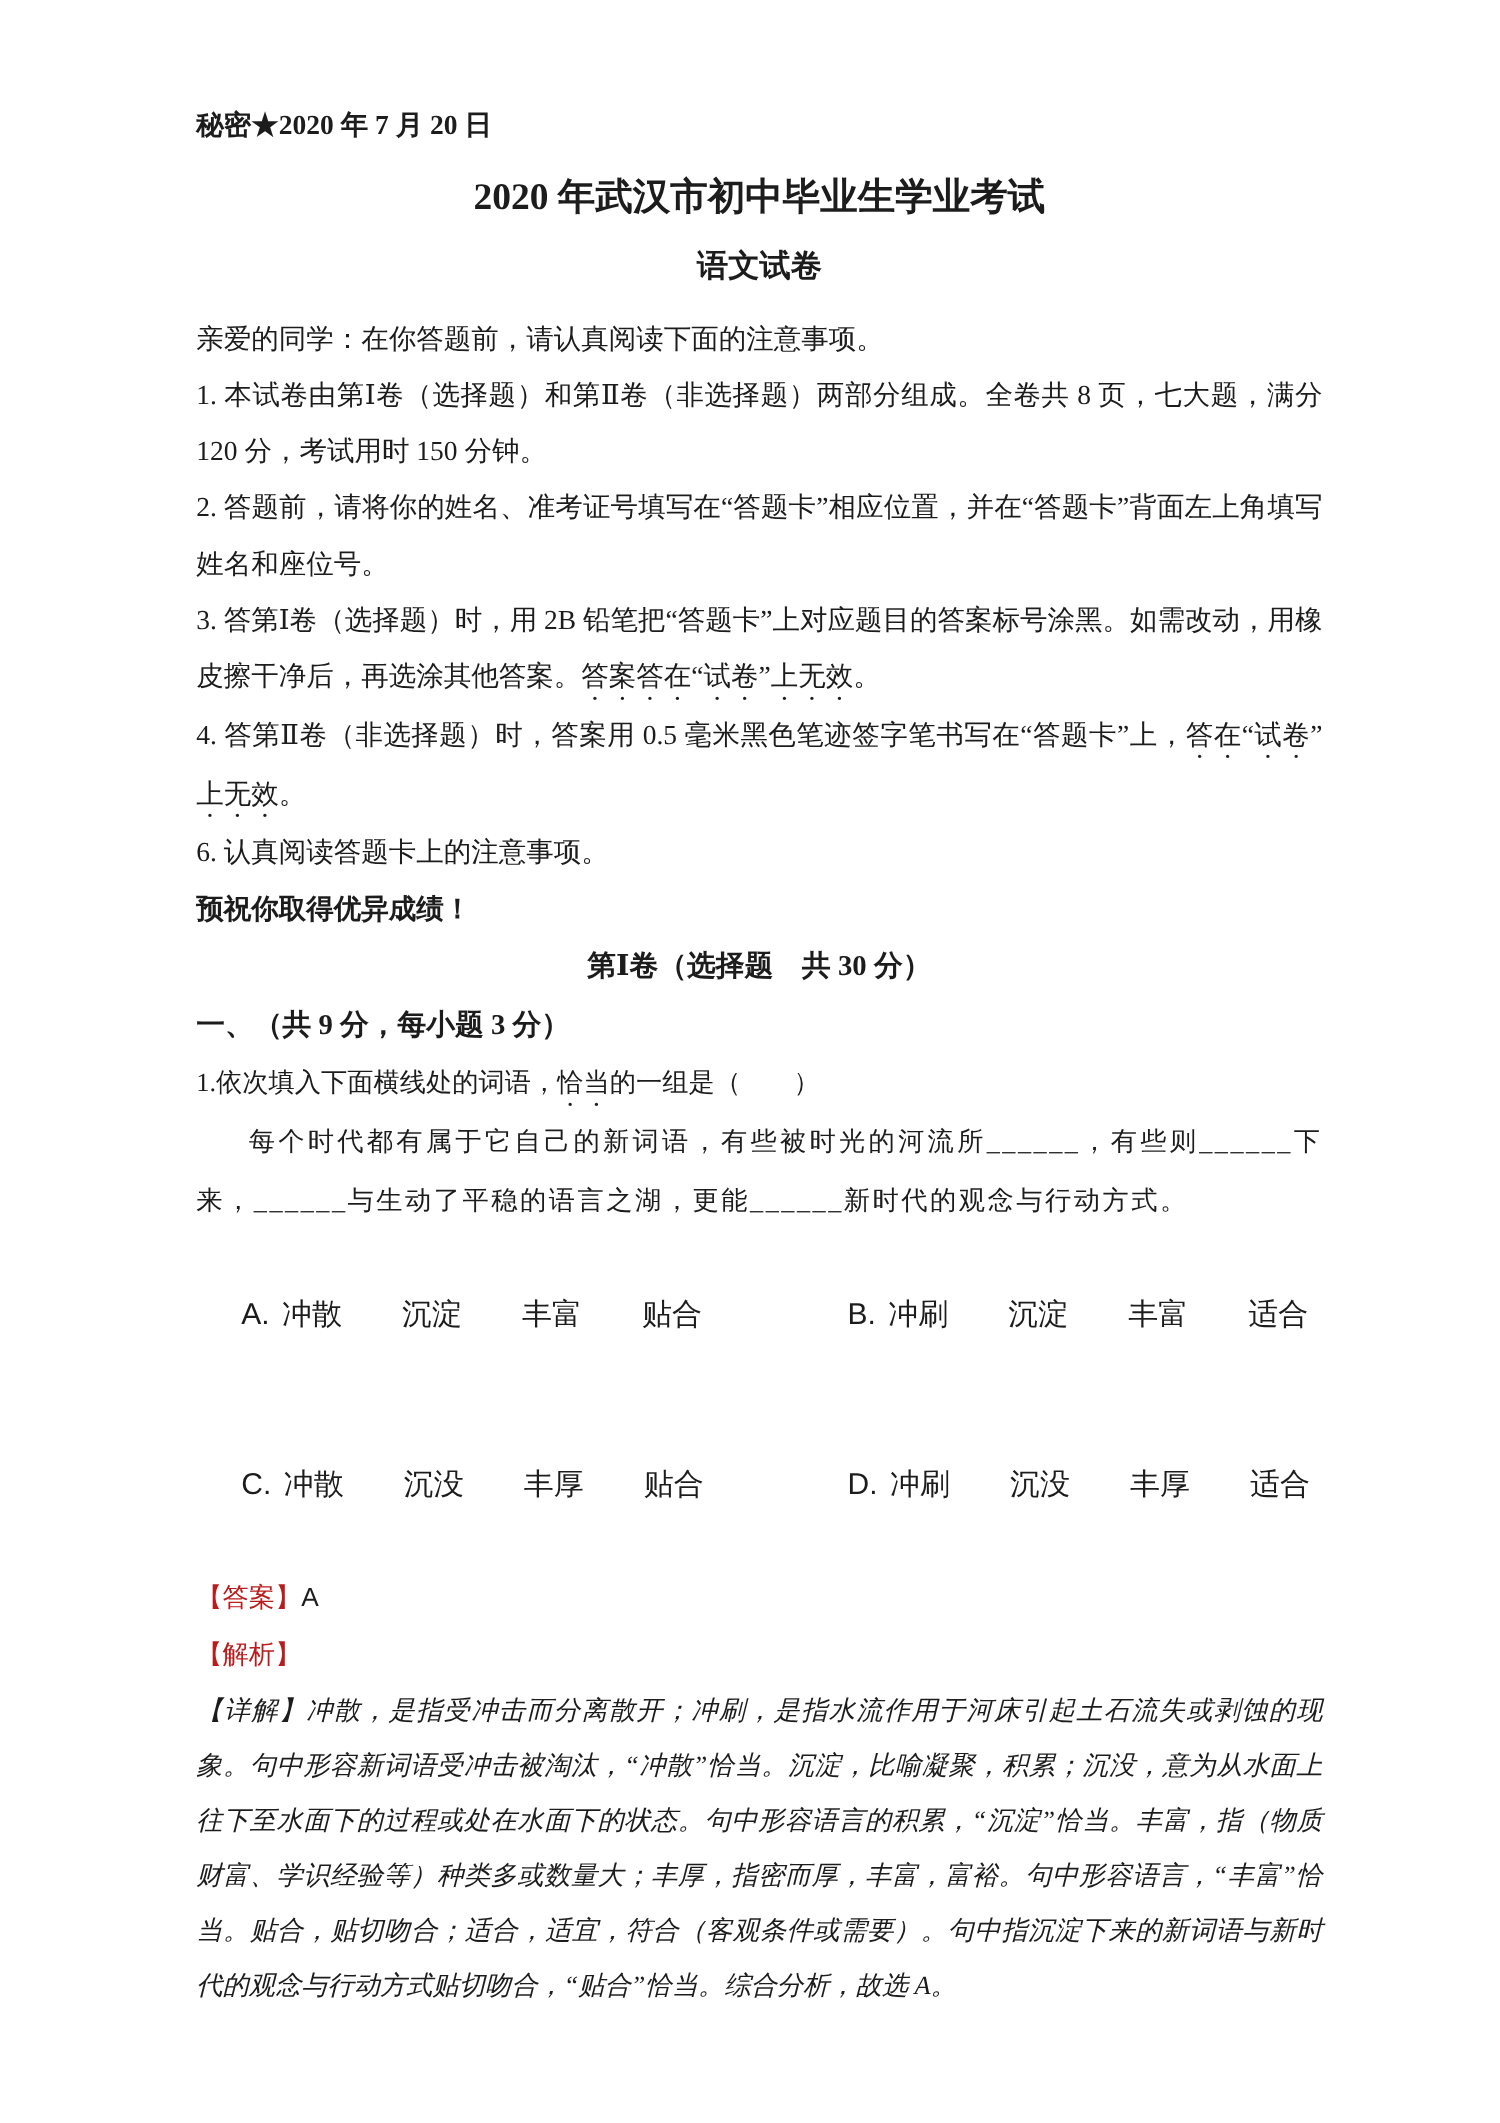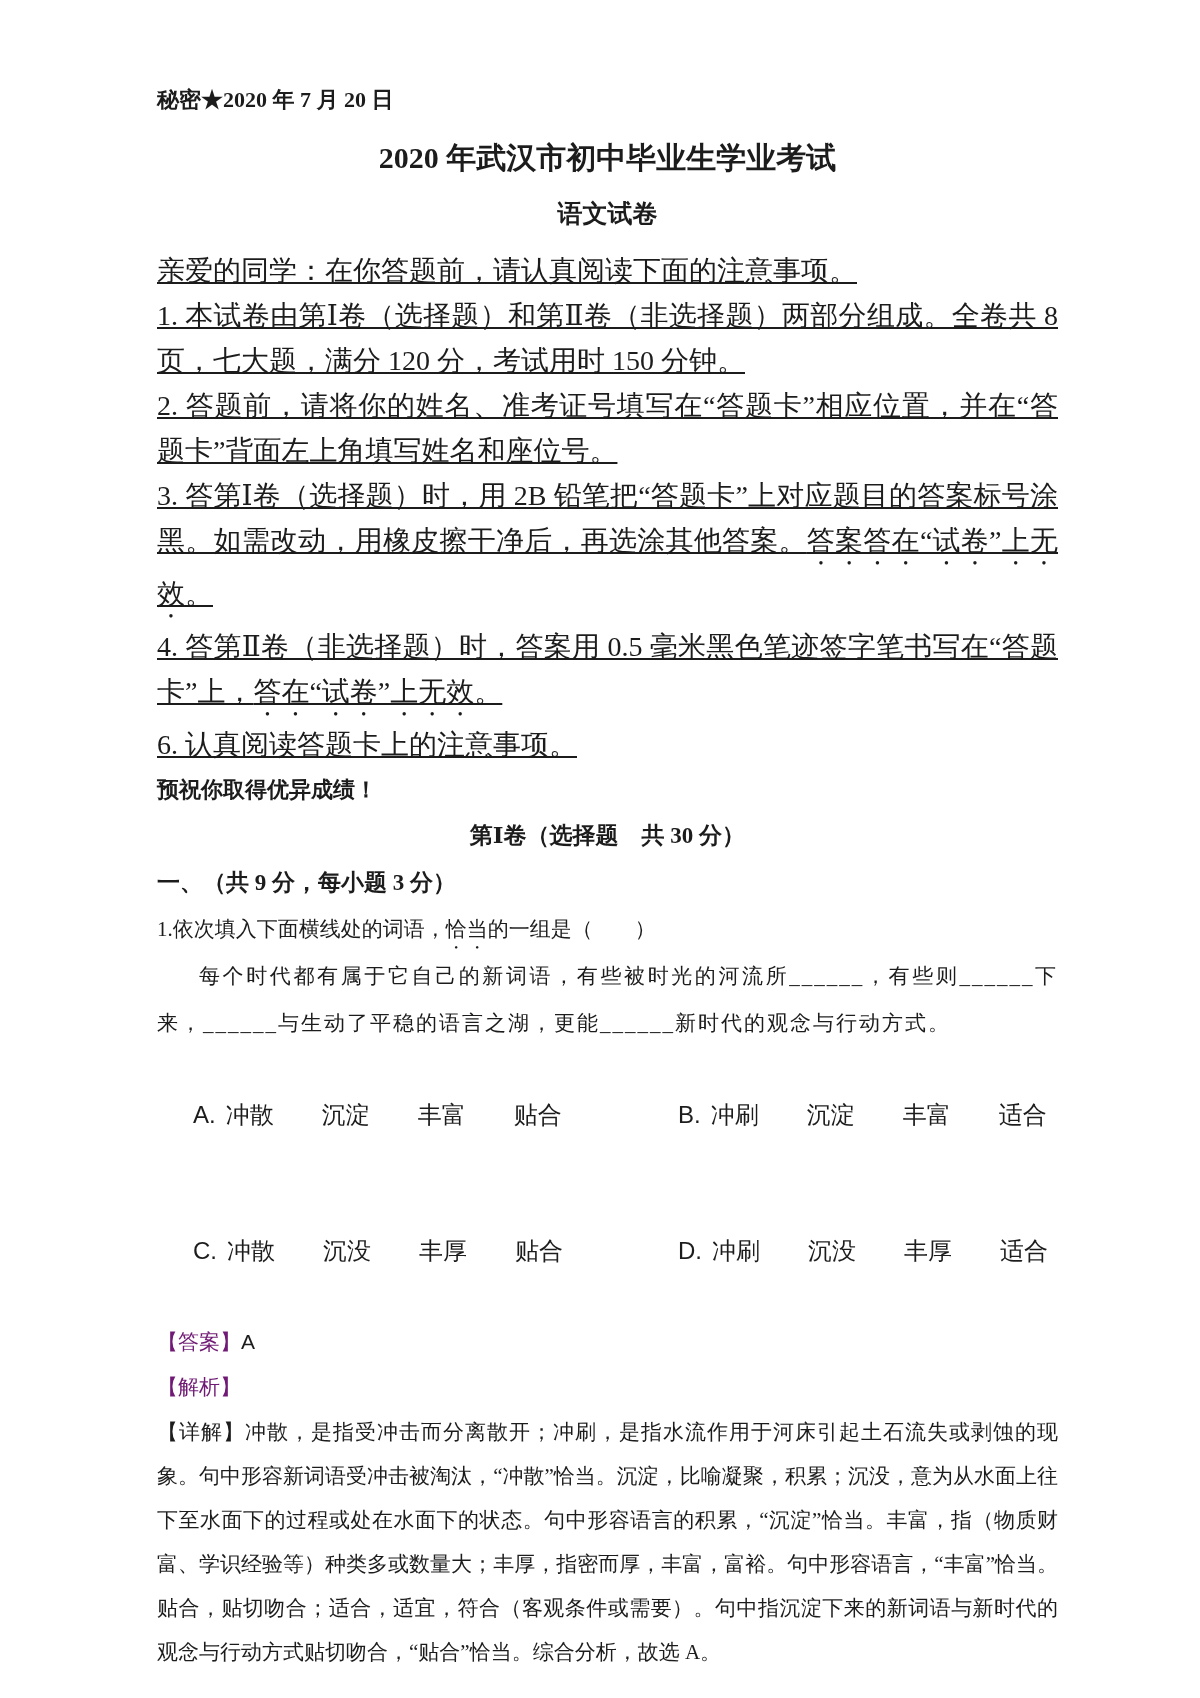--- a/index.html
+++ b/index.html
@@ -34,24 +34,23 @@
   }
   .exam-subtitle {
     margin: 16px 0 14px 0;
     text-align: center;
     font-size: 25px;
     font-weight: 700;
     line-height: 40px;
   }
   .notice-para {
     margin: 0;
-    font-size: 28px;
+    font-size: 22px;
     line-height: 45px;
     text-align: justify;
-    text-decoration: underline;
   }
   .wish-line {
     margin: 0;
     font-size: 22px;
     font-weight: 700;
     line-height: 45px;
   }
   .section-header {
     margin: 0;
     text-align: center;
@@ -91,30 +90,31 @@
   .opt-label {
     font-family: "Liberation Sans", "DejaVu Sans", sans-serif;
     margin-right: 10px;
   }
   .answer-line {
     margin: 0;
     font-size: 21px;
     line-height: 45px;
   }
   .blue-label {
-    color: #701a75;
+    color: #b91c1c;
   }
   .latin-answer {
     font-family: "Liberation Sans", "DejaVu Sans", sans-serif;
   }
   .detail-para {
     margin: 0;
     font-size: 21px;
     line-height: 44px;
     text-align: justify;
+    font-style: italic;
   }
   .emph-dots {
     -webkit-text-emphasis: filled dot;
     -webkit-text-emphasis-position: under right;
     text-emphasis: filled dot;
     text-emphasis-position: under right;
   }
 </style>
 </head>
 <body>

